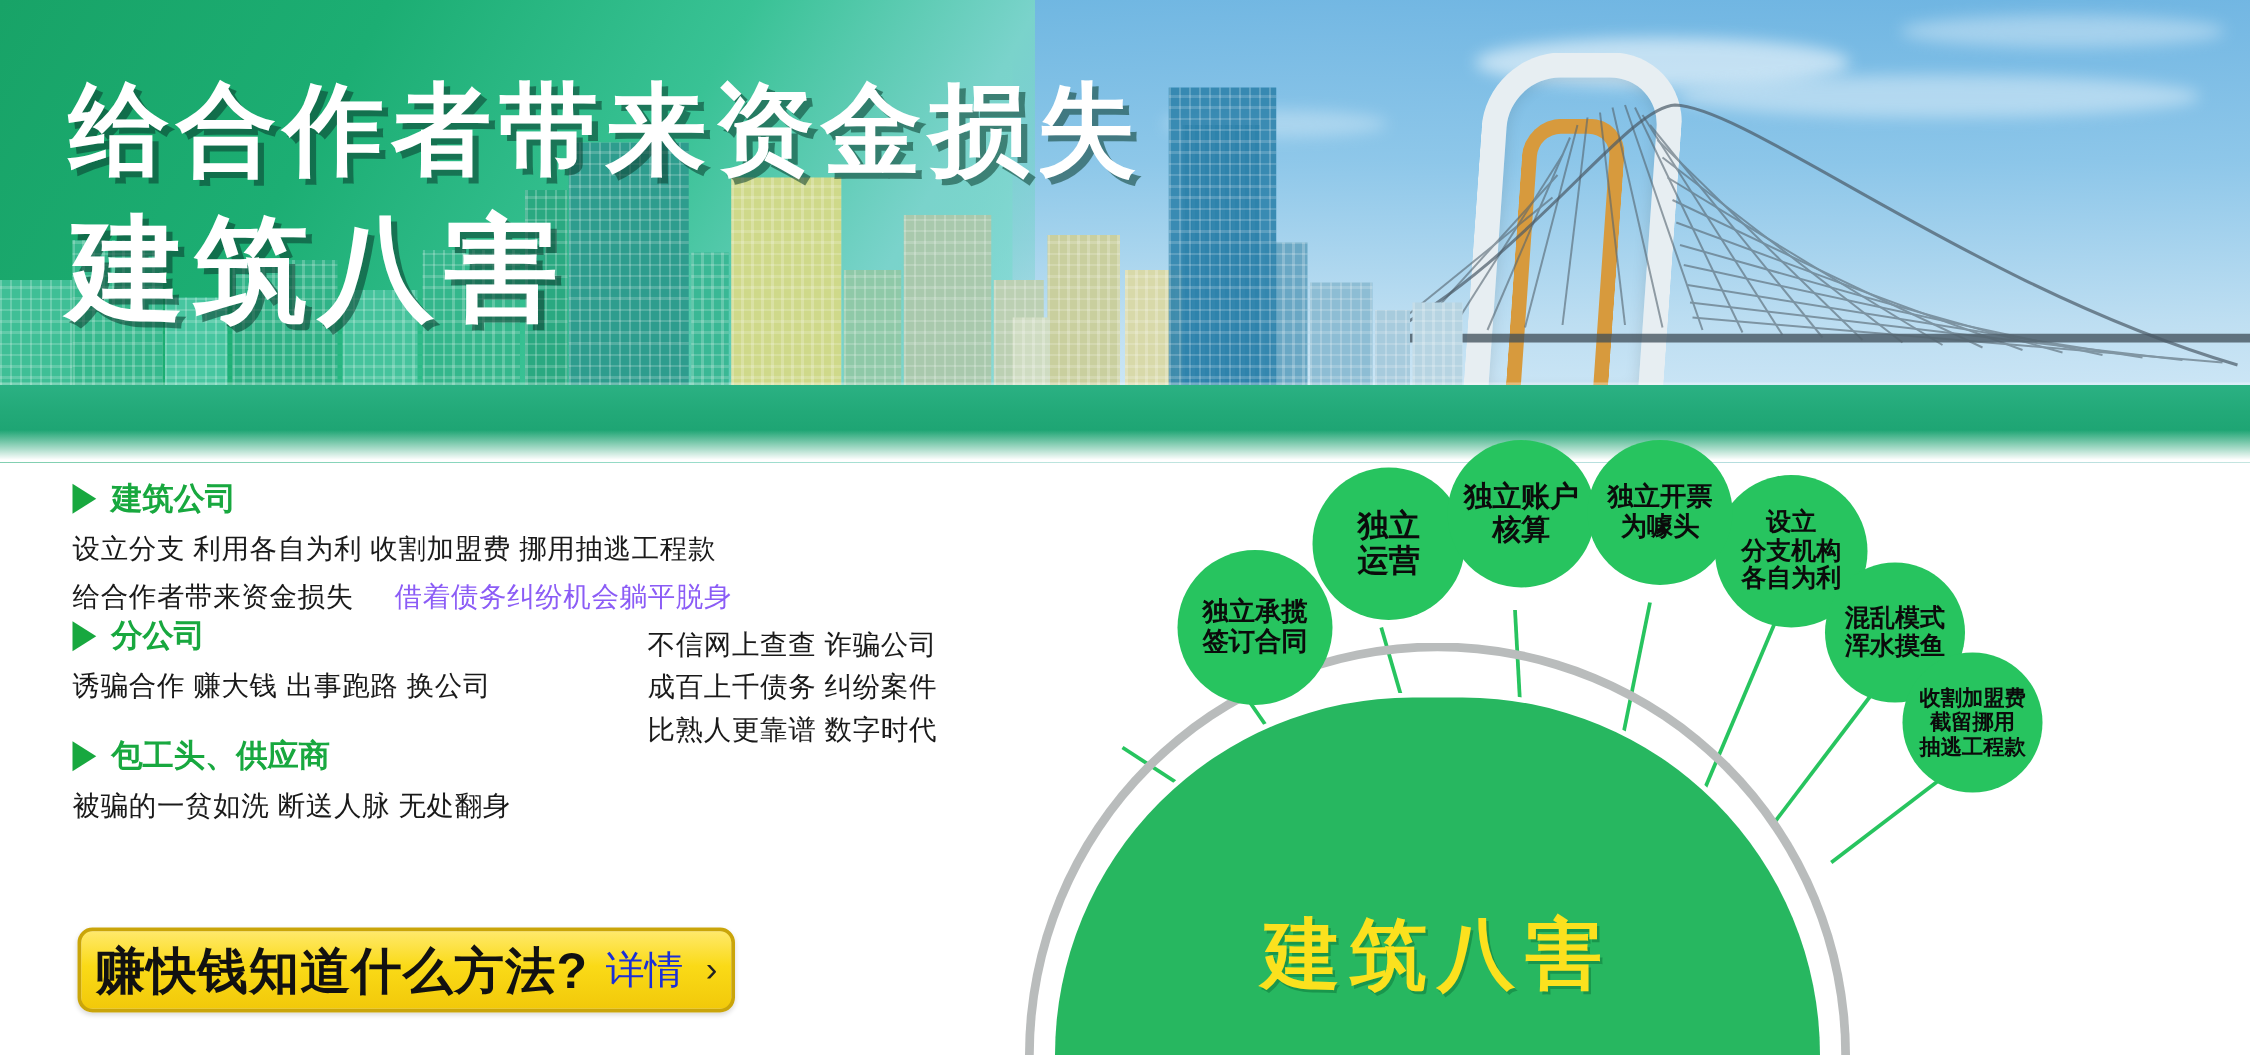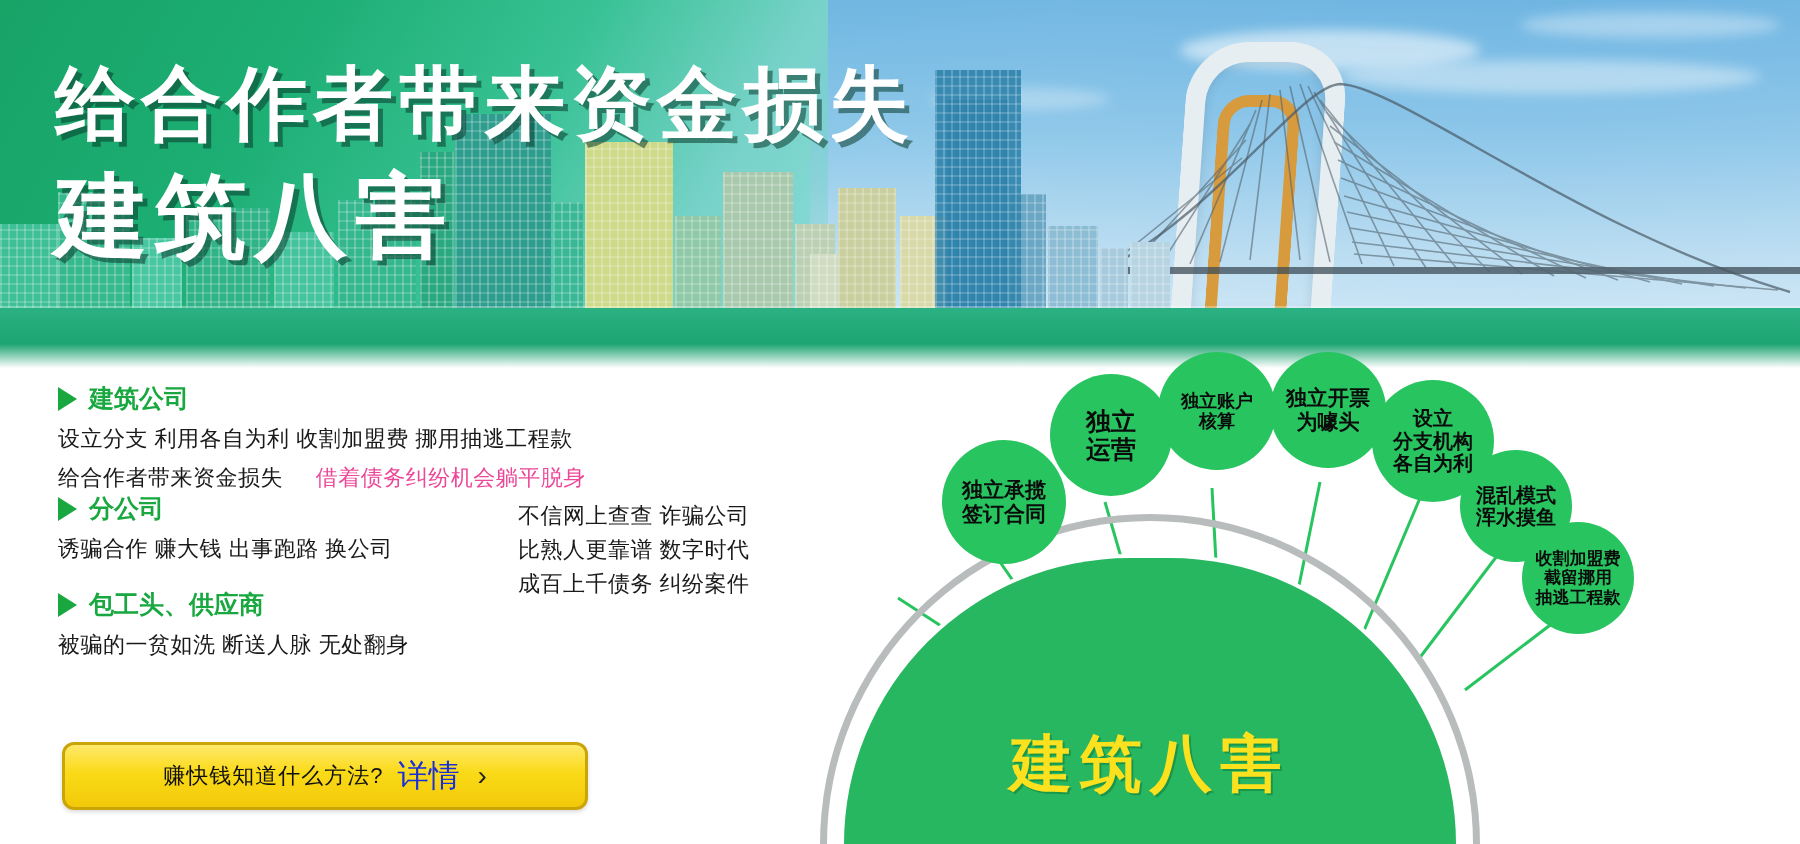--- a/index.html
+++ b/index.html
@@ -91,31 +91,31 @@
     display:flex;align-items:center;gap:12px;
     font-size:25px;font-weight:700;color:#18a83f;white-space:nowrap;
   }
   .tri{
     width:0;height:0;border-left:19px solid #18a83f;
     border-top:12px solid transparent;border-bottom:12px solid transparent;
   }
   .sec-line{
     font-size:22px;color:#1a1a1a;white-space:nowrap;margin-top:9px;letter-spacing:.5px;
   }
-  .sec-line .g{color:#ec4899;}
+  .sec-line .g{color:#8b5cf6;}
 
   .cta{
     position:absolute;left:62px;top:742px;width:520px;height:62px;
     background:linear-gradient(180deg,#ffe96b 0%,#fada17 45%,#f2c90a 100%);
     border:3px solid #caa50a;border-radius:12px;
     display:flex;align-items:center;justify-content:center;gap:8px;
     box-shadow:0 2px 4px rgba(0,0,0,.15);
     cursor:pointer;
   }
-  .cta-main{font-size:22px;font-weight:400;color:#111;white-space:nowrap;letter-spacing:1px;}
+  .cta-main{font-size:40px;font-weight:700;color:#111;white-space:nowrap;letter-spacing:1px;}
   .cta-link{font-size:31px;font-weight:400;color:#1a2fd8;white-space:nowrap;margin-left:6px;}
   .cta-arrow{font-size:28px;color:#222;margin-left:10px;font-weight:400;}
 
   
   .diagram{position:absolute;left:800px;top:330px;width:1000px;height:514px;}
   .dome-outer{
     position:absolute;left:20px;bottom:0;width:660px;height:330px;
     border:7px solid #b9bcbc;border-bottom:none;
     border-radius:330px 330px 0 0;
     box-sizing:border-box;
@@ -297,24 +297,24 @@
       <div class="sec-line">
         <span>被骗的一贫如洗  断送人脉  无处翻身</span>
       </div>
     </div>
 
     <div class="sec" style="left:518px;top:120px;">
       <div class="sec-line">
         <span>不信网上查查 诈骗公司</span>
       </div>
       <div class="sec-line" style="margin-top:4px;">
+        <span>成百上千债务 纠纷案件</span>
+      </div>
+      <div class="sec-line" style="margin-top:4px;">
         <span>比熟人更靠谱 数字时代</span>
-      </div>
-      <div class="sec-line" style="margin-top:4px;">
-        <span>成百上千债务 纠纷案件</span>
       </div>
     </div>
   </div>
 
   <div class="cta">
     <span class="cta-main">赚快钱知道什么方法?</span>
     <span class="cta-link">详情</span>
     <span class="cta-arrow">›</span>
   </div>
 
@@ -342,21 +342,21 @@
     <div class="bubble" style="left:142px;top:110px;width:124px;height:124px;font-size:21px;">
       <span style="white-space:pre-line;">独立承揽
 签订合同</span>
     </div>
 
     <div class="bubble" style="left:250px;top:44px;width:122px;height:122px;font-size:25px;">
       <span style="white-space:pre-line;">独立
 运营</span>
     </div>
 
-    <div class="bubble" style="left:358px;top:22px;width:118px;height:118px;font-size:18px;">
+    <div class="bubble" style="left:358px;top:22px;width:118px;height:118px;font-size:23px;">
       <span style="white-space:pre-line;">独立账户
 核算</span>
     </div>
 
     <div class="bubble" style="left:572px;top:50px;width:122px;height:122px;font-size:20px;">
       <span style="white-space:pre-line;">设立
 分支机构
 各自为利</span>
     </div>
 

